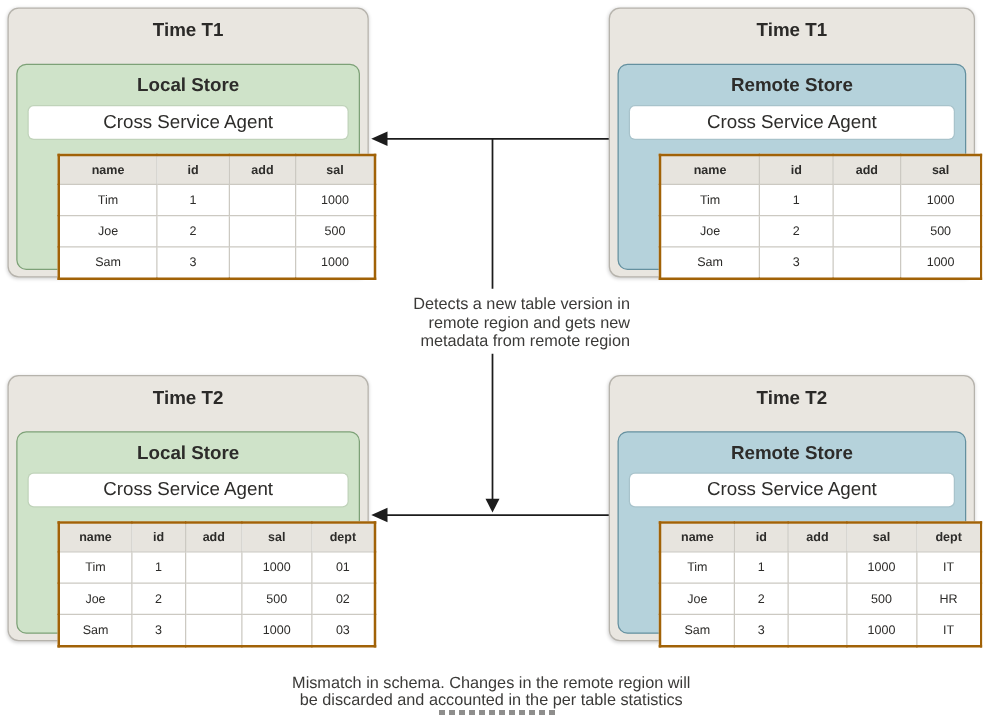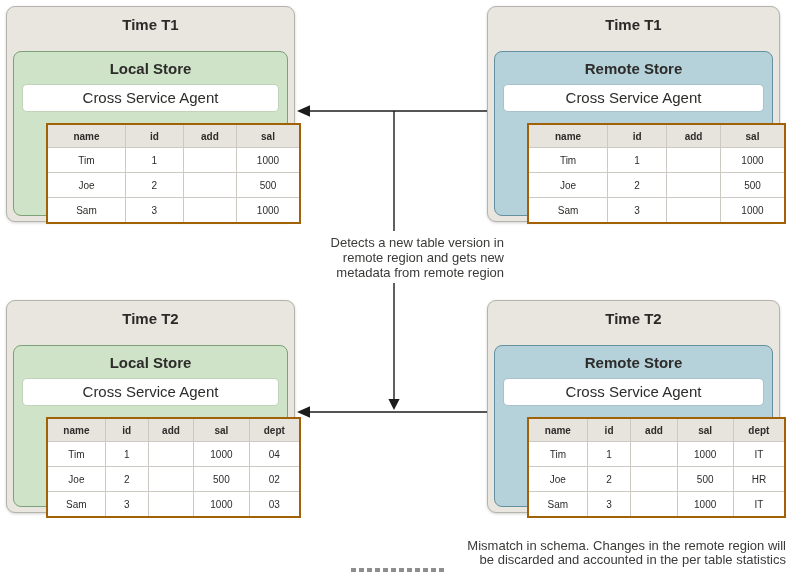--- a/index.html
+++ b/index.html
@@ -42,21 +42,21 @@
   .cols5 th:nth-child(3){width:18%}.cols5 th:nth-child(4){width:22%}
   .cols5 th:nth-child(5){width:20%}
   .connectors{position:absolute;left:0;top:0;pointer-events:none;}
   .connectors path{stroke:var(--line-color);stroke-width:1.4;fill:none;}
   .connectors polygon{fill:var(--line-color);}
   .mid-note{
     position:absolute;left:284px;top:235px;width:220px;text-align:right;
     font-size:13px;line-height:15px;color:#3b3a38;
   }
   .caption{
-    position:absolute;left:0;top:539px;width:786px;text-align:right;
+    position:absolute;left:0;top:539px;width:786px;text-align:center;
     font-size:13px;line-height:14px;color:#3b3a38;
   }
   .clipped-line{
     position:absolute;left:351px;top:568px;width:96px;height:4px;opacity:.7;
     background:repeating-linear-gradient(90deg,#5e5d5b 0 5px,transparent 5px 8px);
   }
 </style>
 </head>
 <body>
 
@@ -152,21 +152,21 @@
             <th>sal</th>
             <th>dept</th>
           </tr>
         </thead>
         <tbody>
           <tr>
             <td>Tim</td>
             <td>1</td>
             <td></td>
             <td>1000</td>
-            <td>04</td>
+            <td>01</td>
           </tr>
           <tr>
             <td>Joe</td>
             <td>2</td>
             <td></td>
             <td>500</td>
             <td>02</td>
           </tr>
           <tr>
             <td>Sam</td>

